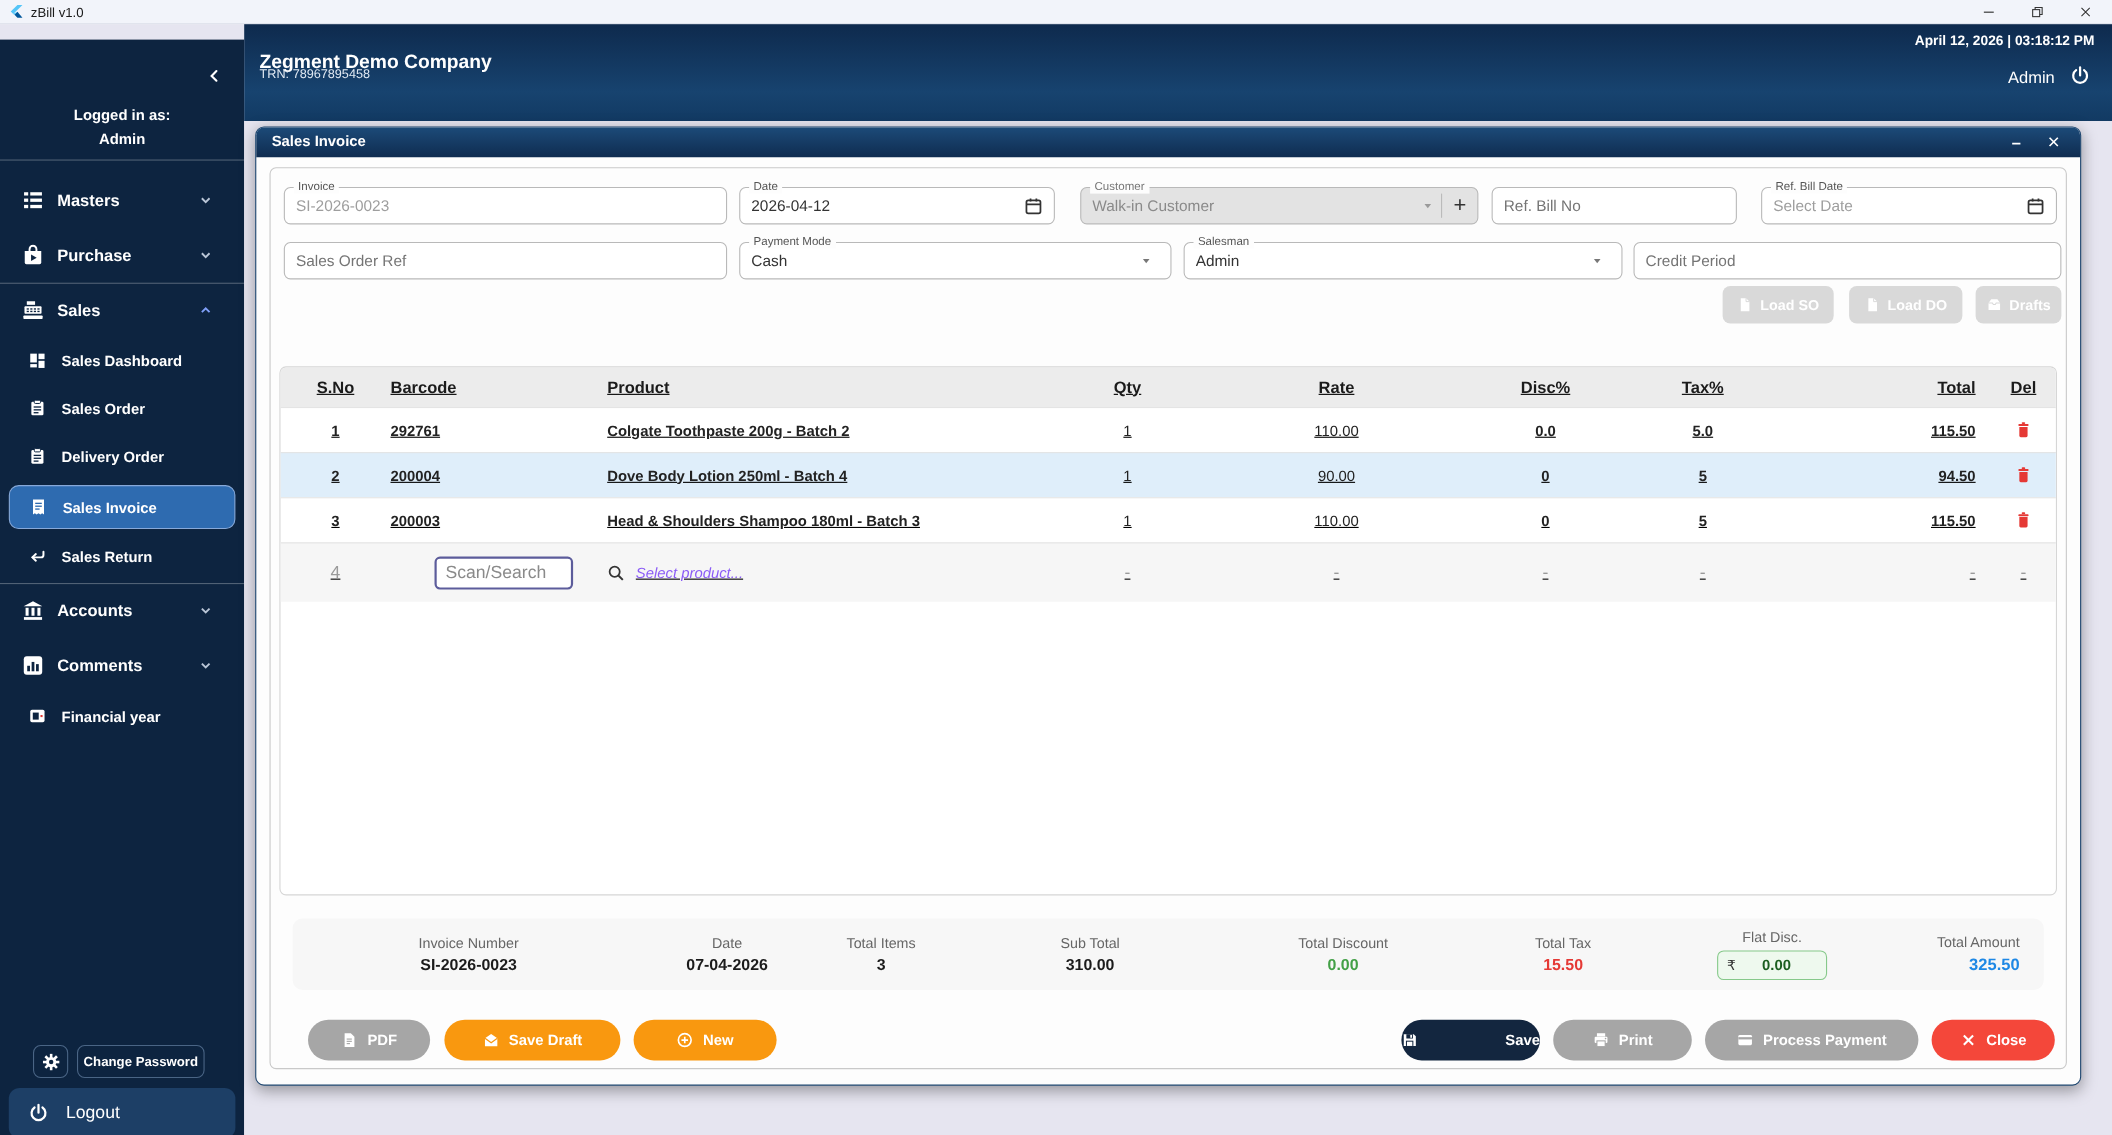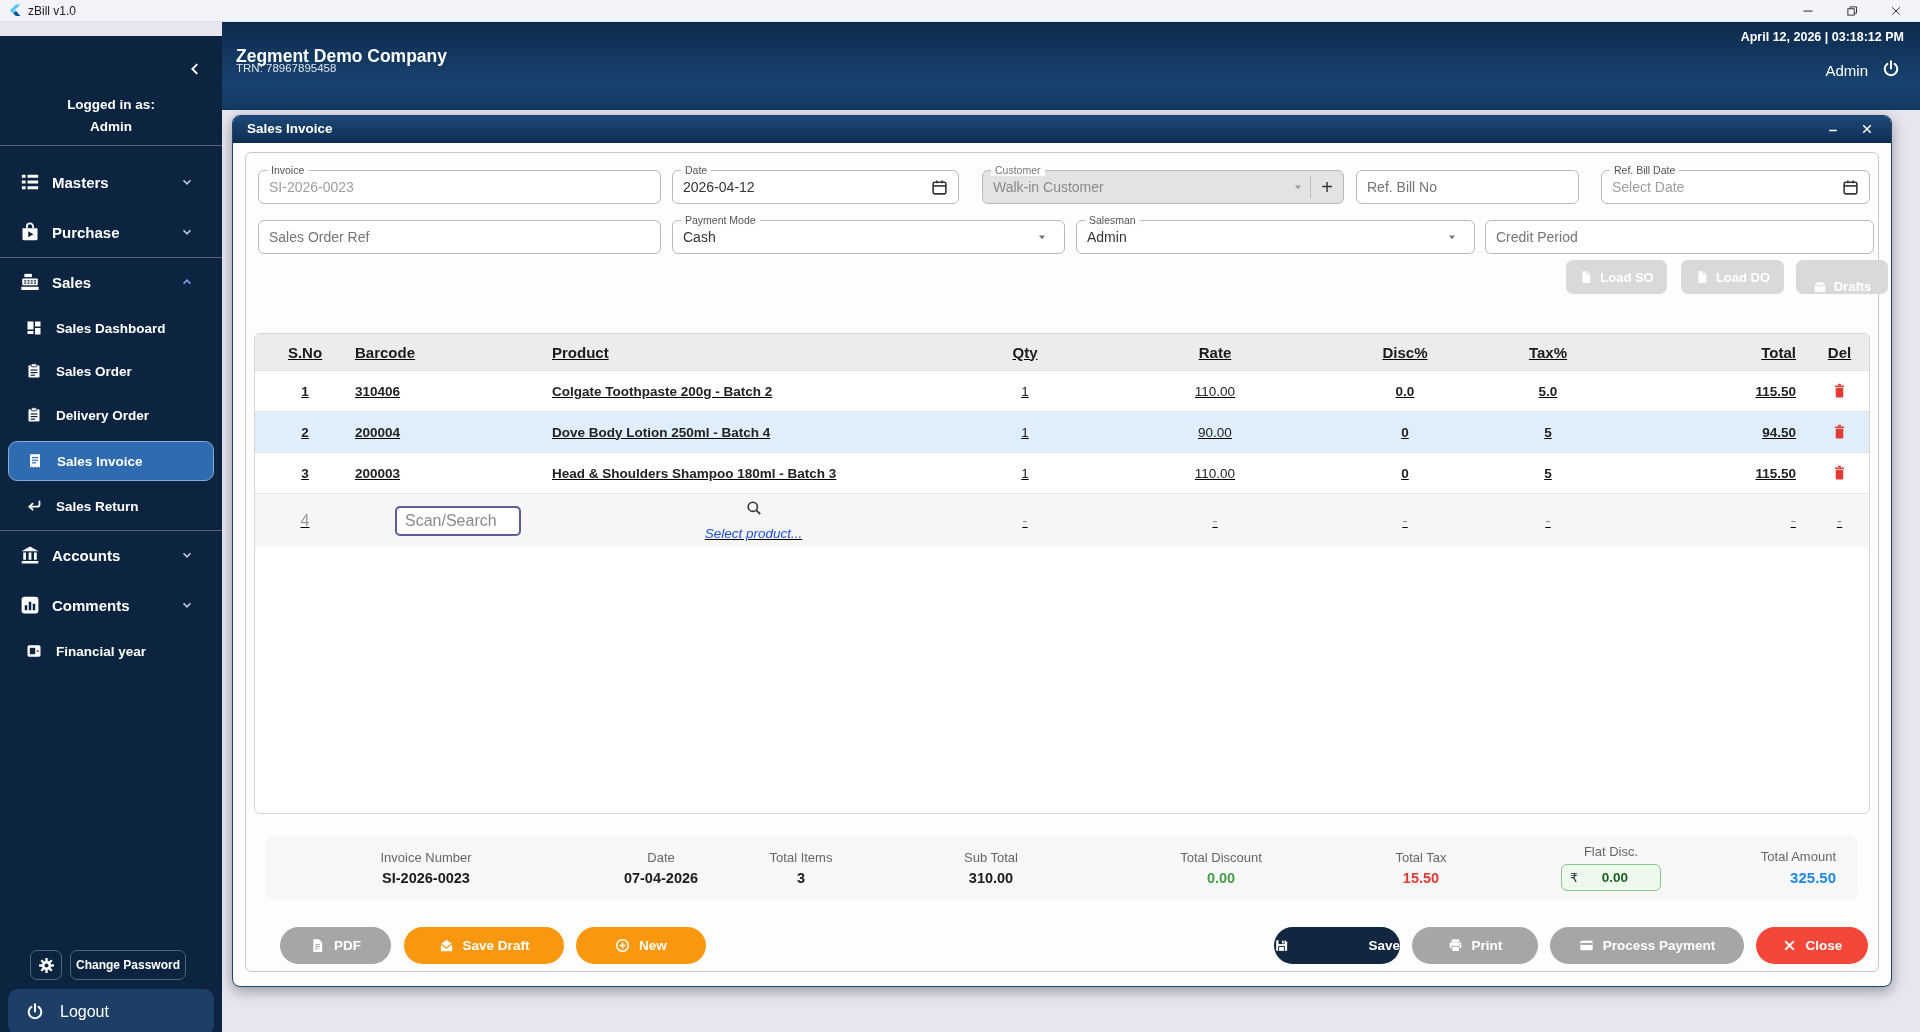--- a/index.html
+++ b/index.html
@@ -78,21 +78,21 @@
   .tdata { height:41px; border-top:1px solid #e4e4e4; font-size:13.5px; color:#222; }
   .tdata.alt { background:#dfeefa; }
   .tentry { height:54px; border-top:1px solid #e4e4e4; background:#f6f6f6; }
   .c-center { text-align:center; } .c-right { text-align:right; padding-right:14px; }
   .cell-b { font-weight:bold; }
   .prodcell { padding-left:2px; }
   .delcell { display:flex; justify-content:center; }
   .delcell svg { width:15px; height:16px; }
   .scaninput { width:126px; height:30px; border:2px solid #5c5c9b; border-radius:5px; font-size:16px; padding:0 8px; margin-left:40px; font-family:inherit; color:#333; }
   .scaninput::placeholder { color:#8a8a8a; opacity:1; }
-  .selprod { display:flex; align-items:center; gap:10px; color:#1d4ed8;flex-direction:column; }
+  .selprod { display:flex; align-items:center; gap:10px; color:#8b5cf6; }
   .selprod svg { width:16px; height:16px; }
   .selprod .sptext { font-style:italic; font-size:13.5px; }
   .dash { color:#9a9a9a; }
 
   
   .summary { position:absolute; left:20px; right:20px; top:682px; height:65px; background:#f7f7f7; border-radius:9px; display:grid; grid-template-columns:320px 150px 130px 250px 210px 190px 190px 1fr; }
   .sumcol { display:flex; flex-direction:column; align-items:center; justify-content:center; gap:5px; }
   .sumcol .slabel { font-size:13px; color:#666; }
   .sumcol .sval { font-size:14.5px; font-weight:bold; color:#1b1b1b; }
   .sval.green { color:#43a047; } .sval.red { color:#e53935; } .sval.blue { color:#1e88e5; font-size:15px; }
@@ -404,21 +404,21 @@
             </svg>
           <span>Load SO</span>
         </button>
         <button class="ghostbtn" style="left:1435px; top:107px; width:103px;">
           <svg viewBox="0 0 16 16">
               <path d="M4,1.3 h5.5 L13,4.8 v10 h-9 z" fill="#fff"></path>
               <path d="M9.5,1.3 V4.8 H13" fill="none" stroke="#d9d9d9" stroke-width="1"></path>
             </svg>
           <span>Load DO</span>
         </button>
-        <button class="ghostbtn" style="left:1550px; top:107px; right:8px; width:92px;align-items:flex-end;">
+        <button class="ghostbtn" style="left:1550px; top:107px; right:8px; width:78px;">
           <svg viewBox="0 0 16 16">
               <path d="M2,6.2 L4.8,2.4 h6.4 L14,6.2 V13.6 H2 Z" fill="#fff"></path>
               <path d="M2,6.2 h4 l1,1.6 h2 l1,-1.6 h4" fill="none" stroke="#d9d9d9" stroke-width="1.1"></path>
             </svg>
           <span>Drafts</span>
         </button>
 
         <div class="gridtable">
           <div class="trow thead">
             <div class="c-center">S.No</div>
@@ -427,21 +427,21 @@
             <div class="c-center">Qty</div>
             <div class="c-center">Rate</div>
             <div class="c-center">Disc%</div>
             <div class="c-center">Tax%</div>
             <div class="c-right">Total</div>
             <div class="c-center">Del</div>
           </div>
 
           <div class="trow tdata">
             <div class="c-center cell-b">1</div>
-            <div class="cell-b">310406</div>
+            <div class="cell-b">292761</div>
             <div class="prodcell cell-b">Colgate Toothpaste 200g - Batch 2</div>
             <div class="c-center">1</div>
             <div class="c-center">110.00</div>
             <div class="c-center cell-b">0.0</div>
             <div class="c-center cell-b">5.0</div>
             <div class="c-right cell-b">115.50</div>
             <div class="delcell">
                 <svg viewBox="0 0 16 17" fill="#e53935">
                   <rect x="6.3" y="0.8" width="3.4" height="1.8" rx="0.9"></rect>
                   <rect x="3" y="2.6" width="10" height="1.9" rx="0.95"></rect>

